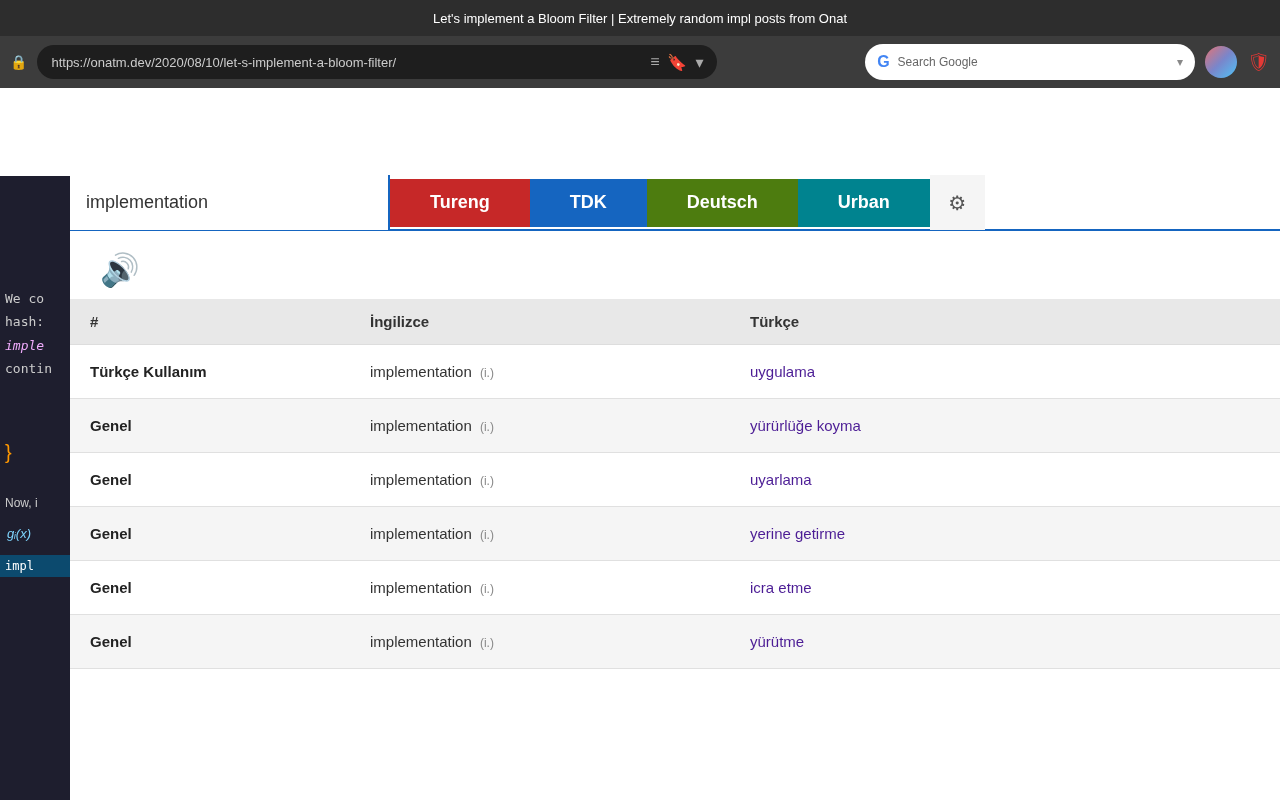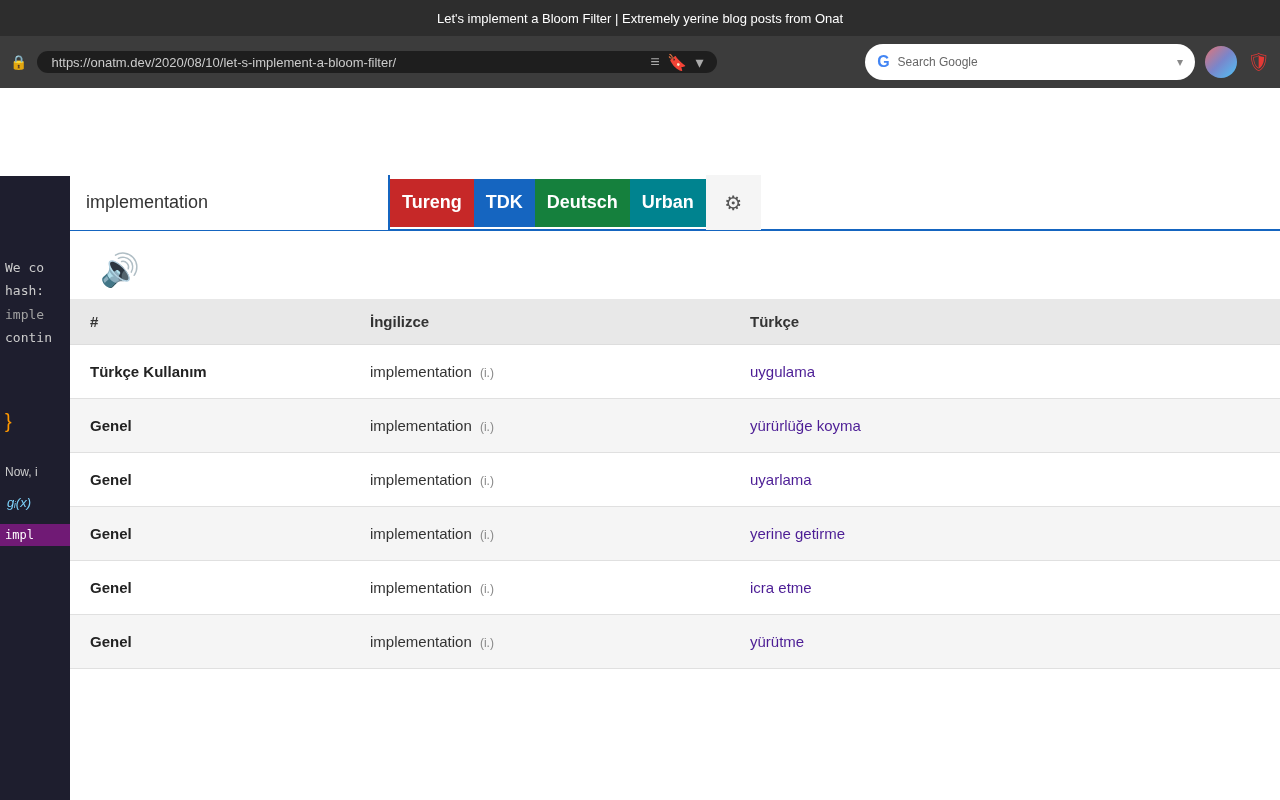--- a/index.html
+++ b/index.html
@@ -30,21 +30,21 @@
     .address-bar-lock {
       color: #aaa;
       font-size: 14px;
       flex-shrink: 0;
     }
 
     .address-bar-url-area {
       background: #1e1e1e;
       border-radius: 20px;
       flex: 0 0 680px;
-      height: 22px;
+      height: 34px;
       display: flex;
       align-items: center;
       padding: 0 14px;
       gap: 16px;
     }
 
     .address-bar-url {
       color: #ccc;
       font-size: 13px;
       flex: 1;
@@ -112,21 +112,21 @@
       top: 88px;
       width: 70px;
       height: 712px;
       background: #1e1e2e;
       overflow: hidden;
     }
 
     .bg-page-text {
       color: #ccc;
       font-size: 13px;
-      padding: 80px 5px 0 5px;
+      padding: 111px 5px 0 5px;
       line-height: 1.8;
       font-family: monospace;
     }
 
     .bg-closing-brace {
       color: #ff9800;
       font-size: 20px;
       margin-top: 60px;
       margin-left: 5px;
     }
@@ -143,21 +143,21 @@
     .bg-math {
       color: #7dd3fc;
       font-size: 13px;
       margin-top: 11px;
       padding: 0 2px;
       font-style: italic;
     }
 
     
     .bg-orange {
-      background: #701a75;
+      background: #0c4a6e;
       color: #fff;
       font-size: 12px;
       padding: 4px 5px;
       font-family: monospace;
       margin-top: 10px;
     }
 
     
     .dict-overlay {
       position: absolute;
@@ -191,29 +191,29 @@
     }
 
     .dict-tab {
       height: 48px;
       display: flex;
       align-items: center;
       justify-content: center;
       font-size: 18px;
       font-weight: bold;
       color: #fff;
-      padding: 0 12px;
+      padding: 0 40px;
       cursor: pointer;
       flex-shrink: 0;
     }
 
     .dict-tab-tureng { background: #c62828; }
     .dict-tab-tdk { background: #1565c0; }
     .dict-tab-eksi { background: #2e7d32; }
-    .dict-tab-deutsch { background: #15803d; }
+    .dict-tab-deutsch { background: #4d7c0f; }
     .dict-tab-urban { background: #00838f; }
 
     .dict-settings-btn {
       height: 55px;
       width: 55px;
       border: none;
       background: #f5f5f5;
       display: flex;
       align-items: center;
       justify-content: center;
@@ -302,21 +302,21 @@
 
     .dict-table tbody td:nth-child(3) {
       font-size: 15px;
       color: #4c1d95;
     }
   </style>
 </head>
 <body>
 
 <div class="browser-title-bar">
-  <span>Let's implement a Bloom Filter | Extremely yerine blog posts from Onat</span>
+  <span>Let's implement a Bloom Filter | Extremely random impl posts from Onat</span>
 </div>
 
 <div class="browser-address-bar">
 
   <span class="address-bar-lock">🔒</span>
 
   <div class="address-bar-url-area">
     <span class="address-bar-url">https://onatm.dev/2020/08/10/let-s-implement-a-bloom-filter/</span>
     <div class="address-bar-icons">
       <span class="addr-icon">≡</span>
@@ -338,21 +338,21 @@
   <span class="browser-shield">🛡</span>
 
 </div>
 
 <div style="position: relative; width: 1280px; height: 712px; top: 0;">
 
   <div class="bg-page">
     <div class="bg-page-text">
       <div>We co</div>
       <div>hash:</div>
-      <div style="color: #a3a3a3;">imple</div>
+      <div style="color: #f0abfc; font-style: italic;">imple</div>
       <div>contin</div>
     </div>
     <div class="bg-closing-brace">}</div>
     <div class="bg-blog-text">
       <div>Now, i</div>
       <div class="bg-math">gᵢ(x)</div>
     </div>
     <div class="bg-orange">impl</div>
   </div>
 

